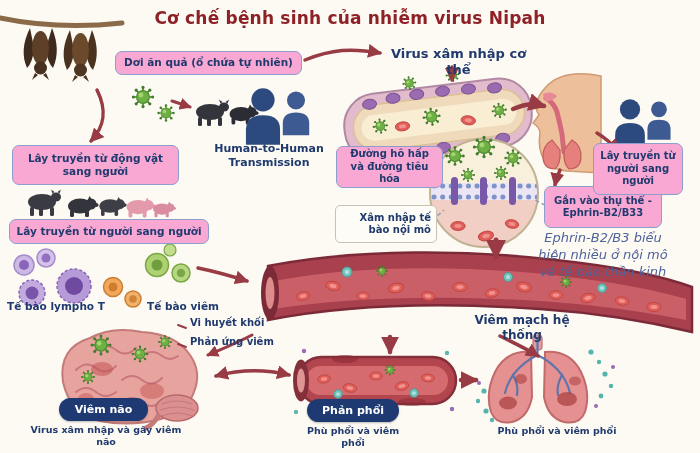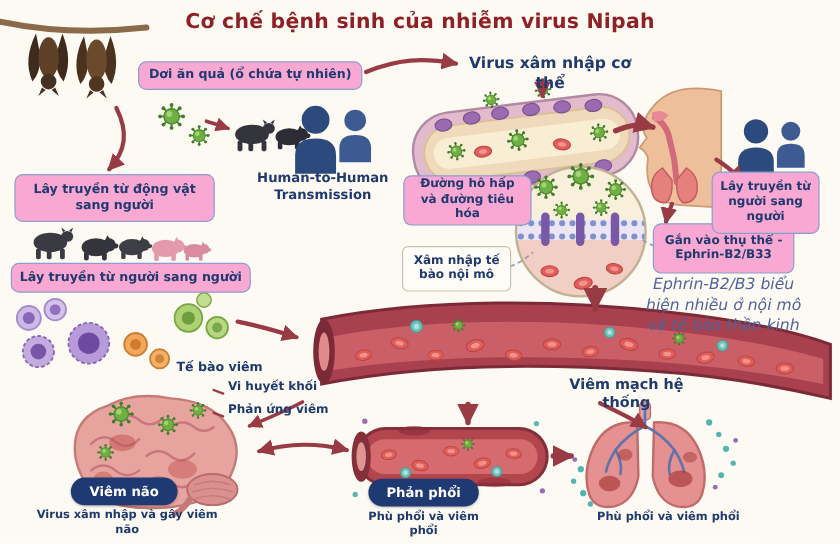--- a/index.html
+++ b/index.html
@@ -362,28 +362,29 @@
   <div class="plabel" style="left:210px;top:142px;width:118px;font-size:11px;line-height:1.3;">Human-to-Human Transmission</div>
 
   <div class="plabel" style="left:386px;top:46px;width:145px;font-size:13px;">Virus xâm nhập cơ thể</div>
 
   <div class="lbox" style="left:12px;top:145px;width:167px;height:40px;font-size:10.5px;padding:4px 14px;">Lây truyền từ động vật sang người</div>
 
   <div class="lbox" style="left:9px;top:219px;width:200px;height:25px;font-size:10.5px;">Lây truyền từ người sang người</div>
 
   <div class="lbox" style="left:336px;top:146px;width:107px;height:42px;font-size:10px;">Đường hô hấp và đường tiêu hóa</div>
 
-  <div class="wbox" style="left:335px;top:205px;width:91px;height:38px;font-size:10px;">Xâm nhập tế bào nội mô</div>
+  <div class="wbox" style="left:335px;top:205px;width:102px;height:38px;font-size:10px;text-align:right;">Xâm nhập tế bào nội mô</div>
 
   <div class="lbox" style="left:544px;top:186px;width:118px;height:42px;font-size:10px;">Gắn vào thụ thể - Ephrin-B2/B33</div>
 
   <div class="note" style="left:536px;top:230px;width:134px;font-size:13px;">Ephrin-B2/B3 biểu hiện nhiều ở nội mô và tế bào thần kinh</div>
 
   <div class="lbox" style="left:593px;top:143px;width:90px;height:52px;font-size:10px;">Lây truyền từ người sang người</div>
 
+  <div class="plabel" style="left:4px;top:300px;width:104px;font-size:10.5px;">Tế bào lympho T</div>
 
   <div class="plabel" style="left:146px;top:300px;width:74px;font-size:10.5px;">Tế bào viêm</div>
 
   <div class="plabel" style="left:190px;top:317px;width:80px;font-size:10px;text-align:left;">Vi huyết khối</div>
 
   <div class="plabel" style="left:190px;top:336px;width:84px;font-size:10px;text-align:left;">Phản ứng viêm</div>
 
   <div class="plabel" style="left:460px;top:313px;width:124px;font-size:12px;">Viêm mạch hệ thống</div>
 
   <div class="badge" style="left:59px;top:398px;width:89px;height:23px;font-size:11px;">Viêm não</div>

